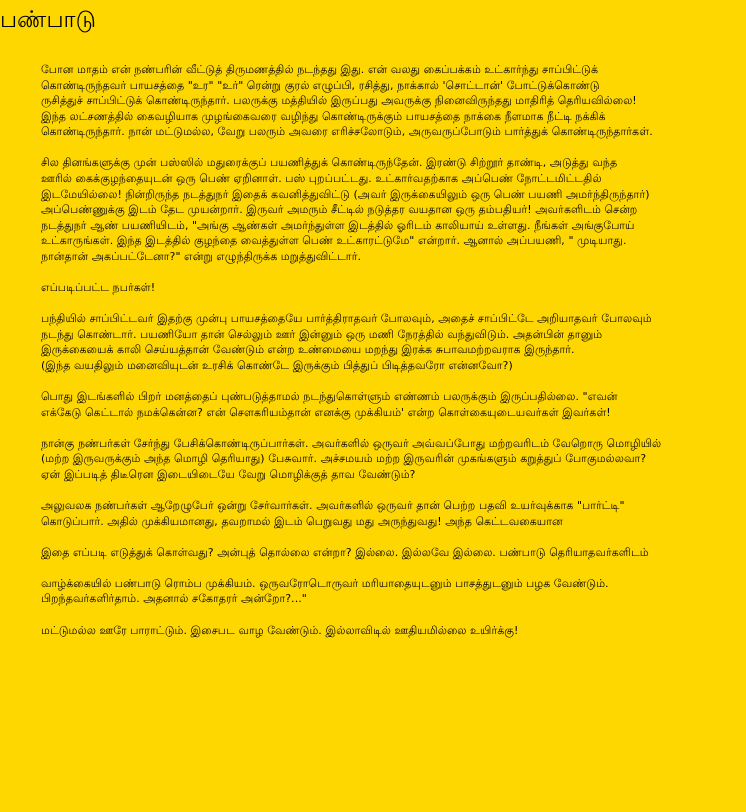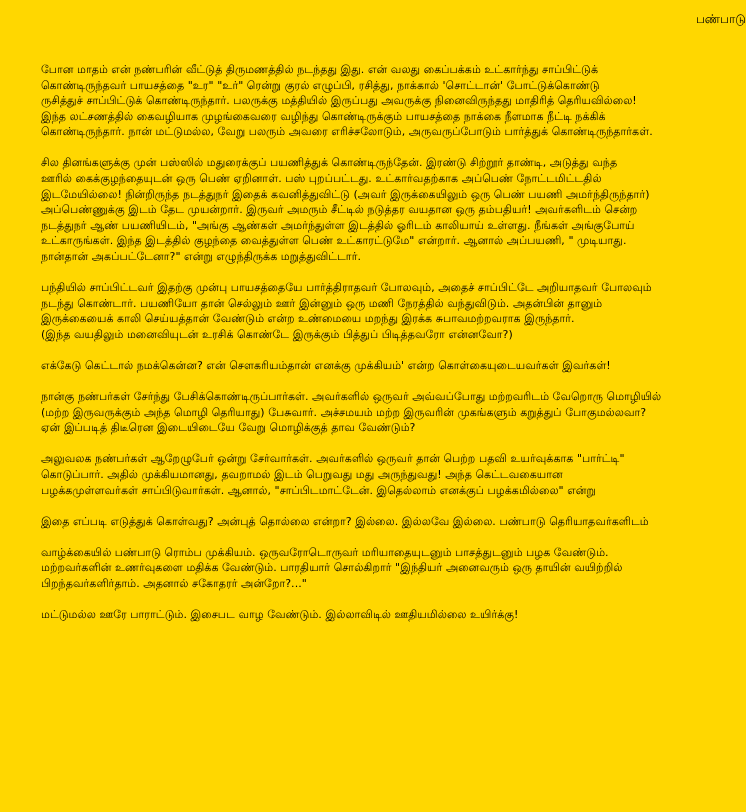--- a/index.html
+++ b/index.html
@@ -13,22 +13,22 @@
       overflow: hidden;
       position: relative;
       font-family: "DejaVu Sans", "Liberation Sans", sans-serif;
       color: #000;
     }
     .page-title {
       position: absolute;
       top: 8px;
       left: 0;
       width: 746px;
-      text-align: right;
-      font-size: 12px;
+      text-align: left;
+      font-size: 23px;
       line-height: 22px;
       margin: 0;
       font-weight: normal;
     }
     .article {
       position: absolute;
       top: 62px;
       left: 41px;
       width: 700px;
     }
@@ -62,51 +62,53 @@
   <p class="para">
     <span class="line">சில தினங்களுக்கு முன் பஸ்ஸில் மதுரைக்குப் பயணித்துக் கொண்டிருந்தேன். இரண்டு சிற்றூர் தாண்டி, அடுத்து வந்த</span>
     <span class="line">ஊரில் கைக்குழந்தையுடன் ஒரு பெண் ஏறினாள். பஸ் புறப்பட்டது. உட்கார்வதற்காக அப்பெண் நோட்டமிட்டதில்</span>
     <span class="line">இடமேயில்லை! நின்றிருந்த நடத்துநர் இதைக் கவனித்துவிட்டு (அவர் இருக்கையிலும் ஒரு பெண் பயணி அமர்ந்திருந்தார்)</span>
     <span class="line">அப்பெண்ணுக்கு இடம் தேட முயன்றார். இருவர் அமரும் சீட்டில் நடுத்தர வயதான ஒரு தம்பதியர்! அவர்களிடம் சென்ற</span>
     <span class="line">நடத்துநர் ஆண் பயணியிடம், "அங்கு ஆண்கள் அமர்ந்துள்ள இடத்தில் ஓரிடம் காலியாய் உள்ளது. நீங்கள் அங்குபோய்</span>
     <span class="line">உட்காருங்கள். இந்த இடத்தில் குழந்தை வைத்துள்ள பெண் உட்காரட்டுமே" என்றார். ஆனால் அப்பயணி, " முடியாது.</span>
     <span class="line">நான்தான் அகப்பட்டேனா?"  என்று எழுந்திருக்க மறுத்துவிட்டார்.</span>
   </p>
 
+  <p class="para">
+    <span class="line">எப்படிப்பட்ட நபர்கள்!</span>
+  </p>
 
   <p class="para">
     <span class="line">பந்தியில் சாப்பிட்டவர் இதற்கு முன்பு பாயசத்தையே பார்த்திராதவர் போலவும், அதைச் சாப்பிட்டே அறியாதவர் போலவும்</span>
     <span class="line">நடந்து கொண்டார். பயணியோ தான் செல்லும் ஊர் இன்னும் ஒரு மணி நேரத்தில் வந்துவிடும். அதன்பின் தானும்</span>
     <span class="line">இருக்கையைக் காலி செய்யத்தான் வேண்டும் என்ற உண்மையை மறந்து இரக்க சுபாவமற்றவராக இருந்தார்.</span>
     <span class="line">(இந்த வயதிலும் மனைவியுடன் உரசிக் கொண்டே இருக்கும் பித்துப் பிடித்தவரோ என்னவோ?)</span>
   </p>
 
   <p class="para">
+    <span class="line">பொது இடங்களில் பிறர் மனத்தைப் புண்படுத்தாமல் நடந்துகொள்ளும் எண்ணம் பலருக்கும் இருப்பதில்லை. "எவன்</span>
     <span class="line">எக்கேடு கெட்டால் நமக்கென்ன? என் சௌகரியம்தான் எனக்கு முக்கியம்' என்ற கொள்கையுடையவர்கள் இவர்கள்!</span>
   </p>
 
   <p class="para">
     <span class="line">நான்கு நண்பர்கள் சேர்ந்து பேசிக்கொண்டிருப்பார்கள். அவர்களில் ஒருவர் அவ்வப்போது மற்றவரிடம் வேறொரு மொழியில்</span>
     <span class="line">(மற்ற இருவருக்கும் அந்த மொழி தெரியாது) பேசுவார். அச்சமயம் மற்ற இருவரின் முகங்களும் கறுத்துப் போகுமல்லவா?</span>
     <span class="line">ஏன் இப்படித் திடீரென இடையிடையே வேறு மொழிக்குத் தாவ வேண்டும்?</span>
   </p>
 
   <p class="para">
     <span class="line">அலுவலக நண்பர்கள் ஆறேழுபேர் ஒன்று சேர்வார்கள். அவர்களில் ஒருவர் தான் பெற்ற பதவி உயர்வுக்காக "பார்ட்டி"</span>
     <span class="line">கொடுப்பார். அதில் முக்கியமானது, தவறாமல் இடம் பெறுவது மது அருந்துவது! அந்த கெட்டவகையான</span>
-    <span class="line">பழக்கமுள்ளவர்கள் சாப்பிடுவார்கள்.   ஆனால், "சாப்பிடமாட்டேன். இதெல்லாம் எனக்குப் பழக்கமில்லை" என்று</span>
   </p>
 
   <p class="para">
     <span class="line">இதை எப்படி எடுத்துக் கொள்வது? அன்புத் தொல்லை என்றா? இல்லை. இல்லவே இல்லை. பண்பாடு தெரியாதவர்களிடம்</span>
   </p>
 
   <p class="para">
     <span class="line">வாழ்க்கையில் பண்பாடு ரொம்ப முக்கியம். ஒருவரோடொருவர் மரியாதையுடனும் பாசத்துடனும் பழக வேண்டும்.</span>
-    <span class="line">மற்றவர்களின் உணர்வுகளை மதிக்க வேண்டும். பாரதியார் சொல்கிறார் "இந்தியர் அனைவரும் ஒரு தாயின் வயிற்றில்</span>
     <span class="line">பிறந்தவர்களிர்தாம். அதனால் சகோதரர் அன்றோ?..."</span>
   </p>
 
   <p class="para">
     <span class="line">மட்டுமல்ல ஊரே பாராட்டும். இசைபட வாழ வேண்டும். இல்லாவிடில் ஊதியமில்லை உயிர்க்கு!</span>
   </p>
 
 </div>
 
 </body></html>

